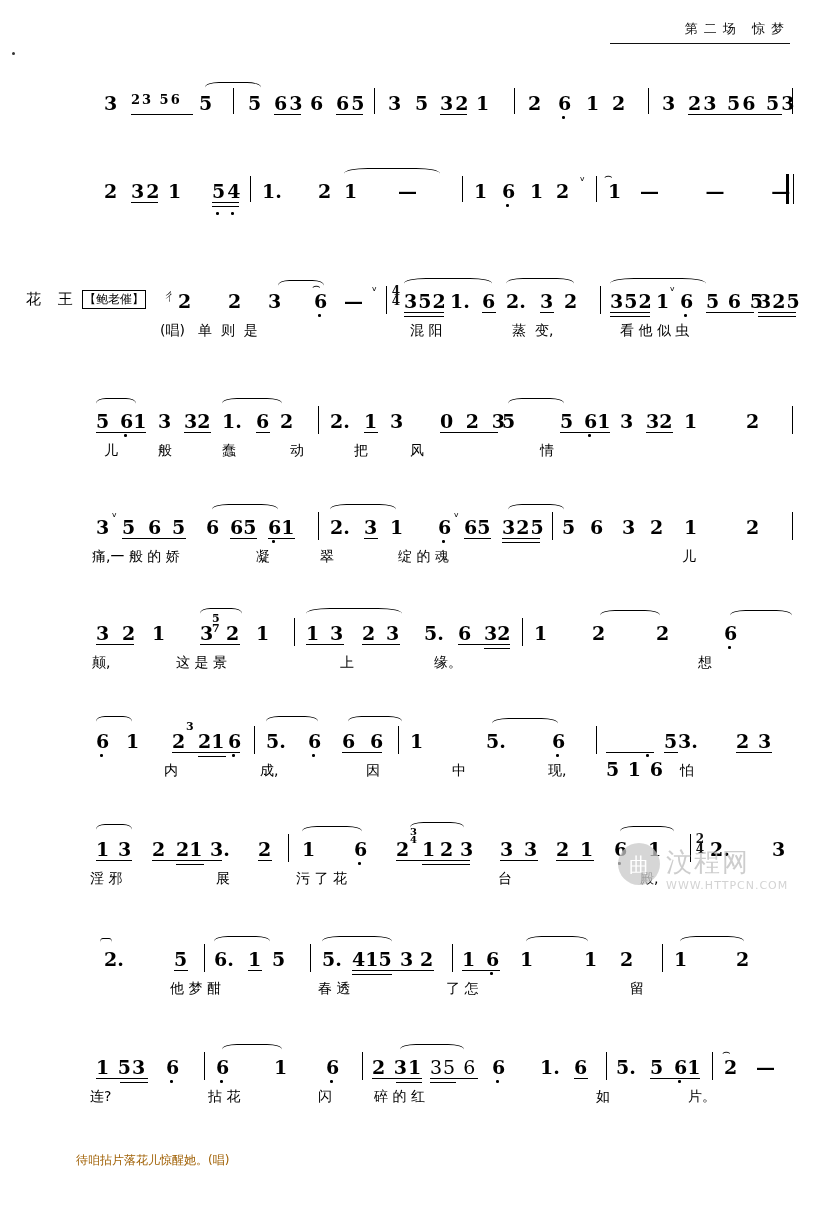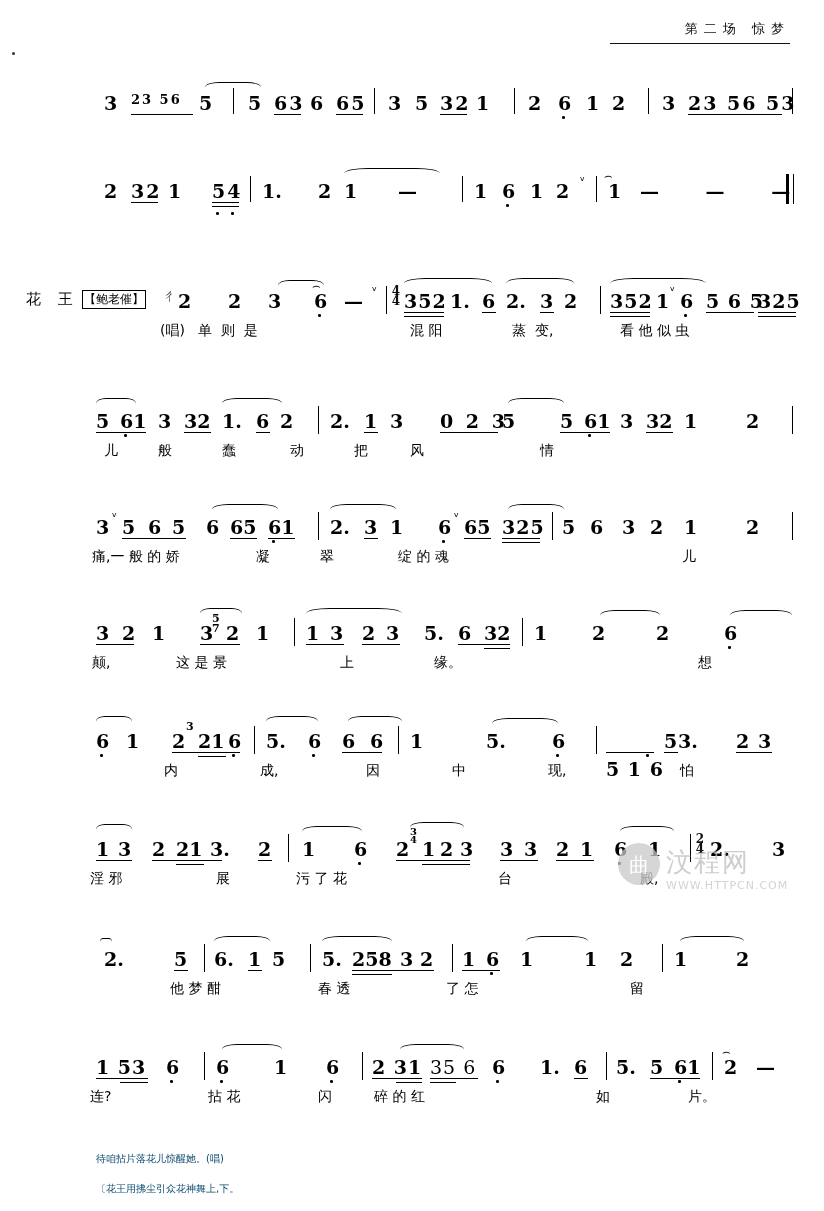--- a/index.html
+++ b/index.html
@@ -53,23 +53,23 @@
   .beam2{position:absolute;height:1.4px;background:#000;}
   .bar{position:absolute;width:1.4px;background:#000;}
   .slur{position:absolute;border-top:1.4px solid #000;border-radius:50%/100%;height:10px;border-left:none;border-right:none;border-bottom:none;}
   .dotU{position:absolute;width:2.6px;height:2.6px;border-radius:50%;background:#000;}
   .ts{position:absolute;font-family:"DejaVu Serif",serif;font-size:12px;font-weight:bold;line-height:10px;text-align:center;}
   .small{font-size:11px;}
   .fermata{position:absolute;font-size:13px;}
 
   
   .footer{
-    position:absolute;left:96px;
+    position:absolute;left:76px;
     font-family:"DejaVu Sans", sans-serif;
-    font-size:10px;color:#0c4a6e;white-space:nowrap;
+    font-size:12px;color:#a16207;white-space:nowrap;
   }
 
   
   .wm{
     position:absolute;right:30px;bottom:18px;
     width:176px;height:62px;
     opacity:.75;
   }
   .wm .circ{
     position:absolute;left:0;top:2px;width:42px;height:42px;
@@ -449,21 +449,21 @@
     <div class="lbl" style="left:174px;top:10px;font-family:'DejaVu Serif',serif;font-size:19px;font-weight:bold;">5</div>
     <div class="beam1" style="left:174px;top:32px;width:14px;"></div>
     <div class="bar" style="left:204px;top:6px;height:28px;"></div>
     <div class="lbl" style="left:214px;top:10px;font-family:'DejaVu Serif',serif;font-size:19px;font-weight:bold;">6.</div>
     <div class="slur" style="left:214px;top:-2px;width:56px;"></div>
     <div class="lbl" style="left:248px;top:10px;font-family:'DejaVu Serif',serif;font-size:19px;font-weight:bold;">1</div>
     <div class="beam1" style="left:248px;top:32px;width:14px;"></div>
     <div class="lbl" style="left:272px;top:10px;font-family:'DejaVu Serif',serif;font-size:19px;font-weight:bold;">5</div>
     <div class="bar" style="left:310px;top:6px;height:28px;"></div>
     <div class="lbl" style="left:322px;top:10px;font-family:'DejaVu Serif',serif;font-size:19px;font-weight:bold;">5.</div>
-    <div class="lbl" style="left:352px;top:10px;font-family:'DejaVu Serif',serif;font-size:19px;font-weight:bold;">258</div>
+    <div class="lbl" style="left:352px;top:10px;font-family:'DejaVu Serif',serif;font-size:19px;font-weight:bold;">415</div>
     <div class="lbl" style="left:400px;top:10px;font-family:'DejaVu Serif',serif;font-size:19px;font-weight:bold;">3</div>
     <div class="lbl" style="left:420px;top:10px;font-family:'DejaVu Serif',serif;font-size:19px;font-weight:bold;">2</div>
     <div class="beam1" style="left:352px;top:32px;width:82px;"></div>
     <div class="beam2" style="left:352px;top:36px;width:40px;"></div>
     <div class="slur" style="left:322px;top:-2px;width:70px;"></div>
     <div class="bar" style="left:452px;top:6px;height:28px;"></div>
     <div class="lbl" style="left:462px;top:10px;font-family:'DejaVu Serif',serif;font-size:19px;font-weight:bold;">1</div>
     <div class="lbl" style="left:486px;top:10px;font-family:'DejaVu Serif',serif;font-size:19px;font-weight:bold;">6</div>
     <div class="dotU" style="left:490px;top:34px;"></div>
     <div class="beam1" style="left:462px;top:32px;width:38px;"></div>
@@ -522,21 +522,20 @@
 
     <div class="lyr" style="left:90px;top:40px;">连?</div>
     <div class="lyr" style="left:208px;top:40px;">拈 花</div>
     <div class="lyr" style="left:318px;top:40px;">闪</div>
     <div class="lyr" style="left:374px;top:40px;">碎 的 红</div>
     <div class="lyr" style="left:596px;top:40px;">如</div>
     <div class="lyr" style="left:688px;top:40px;">片。</div>
   </div>
 
   <div class="footer" style="top:1152px;">待咱拈片落花儿惊醒她。(唱)</div>
-  <div class="footer" style="top:1182px;">〔花王用拂尘引众花神舞上,下。</div>
 
   <div class="wm">
     <div class="circ">
         <i>曲</i>
       </div>
     <div class="t1">汶程网</div>
     <div class="t2">WWW.HTTPCN.COM</div>
   </div>
 
 </div>

